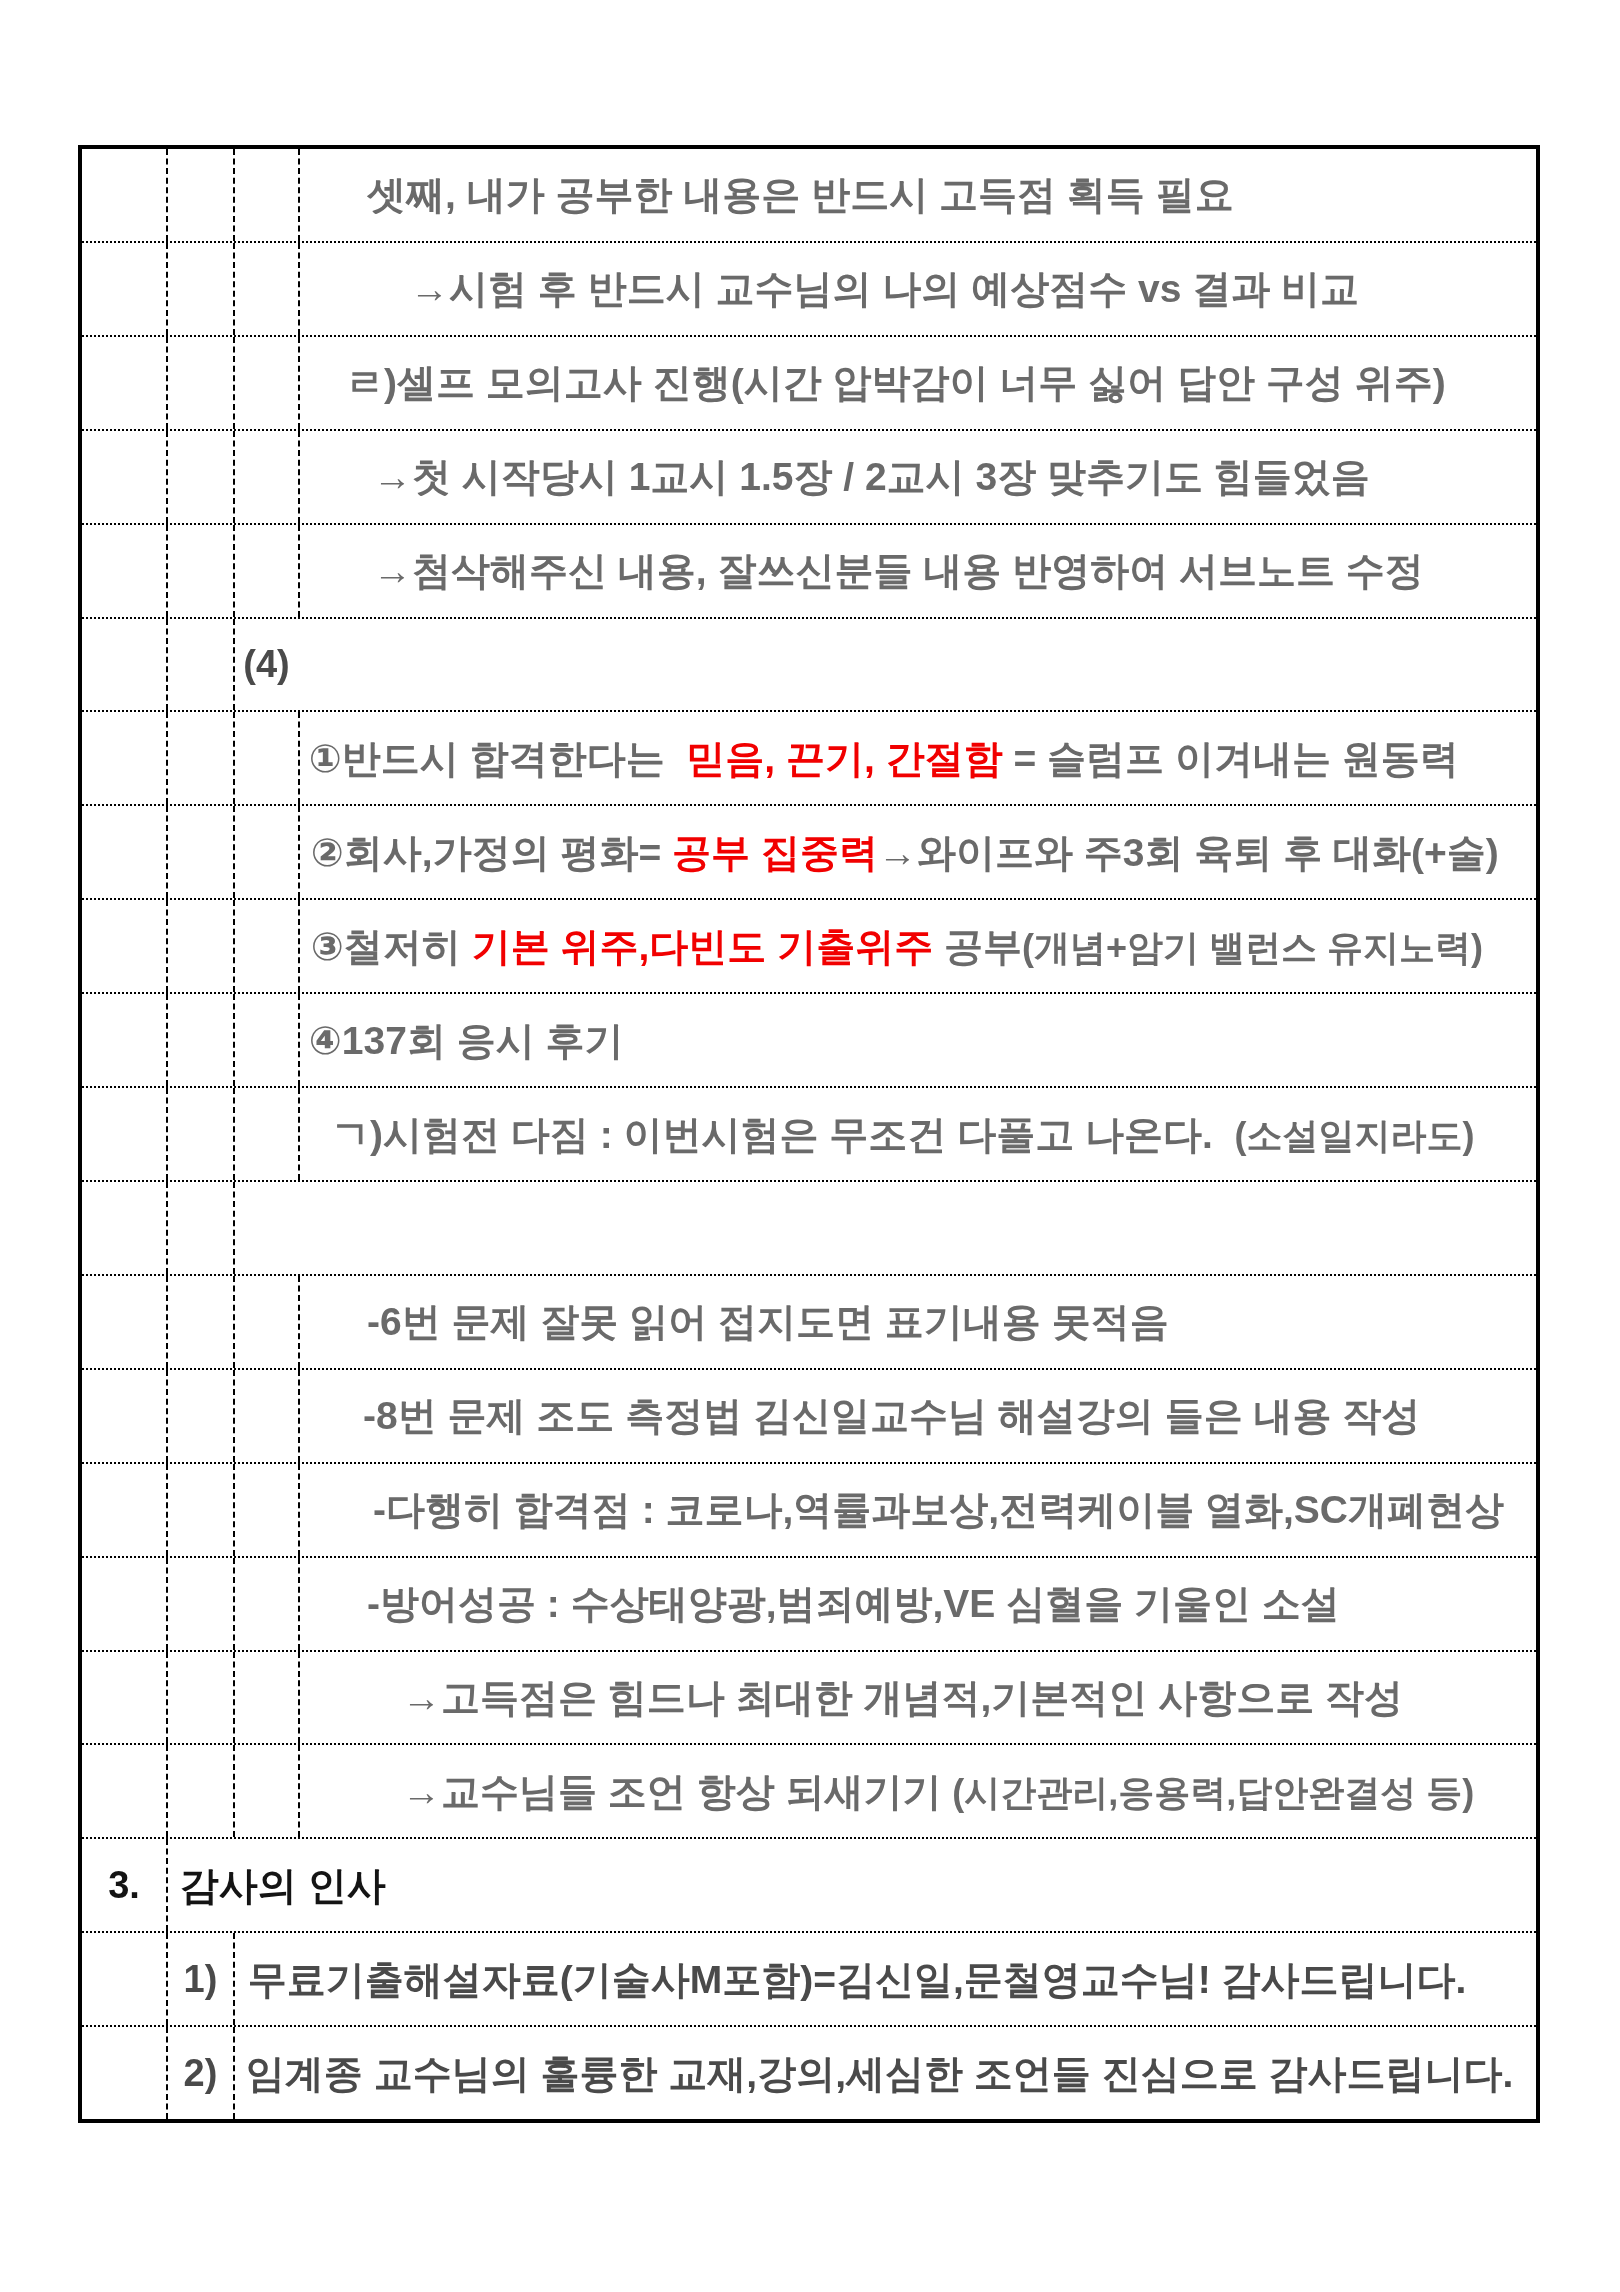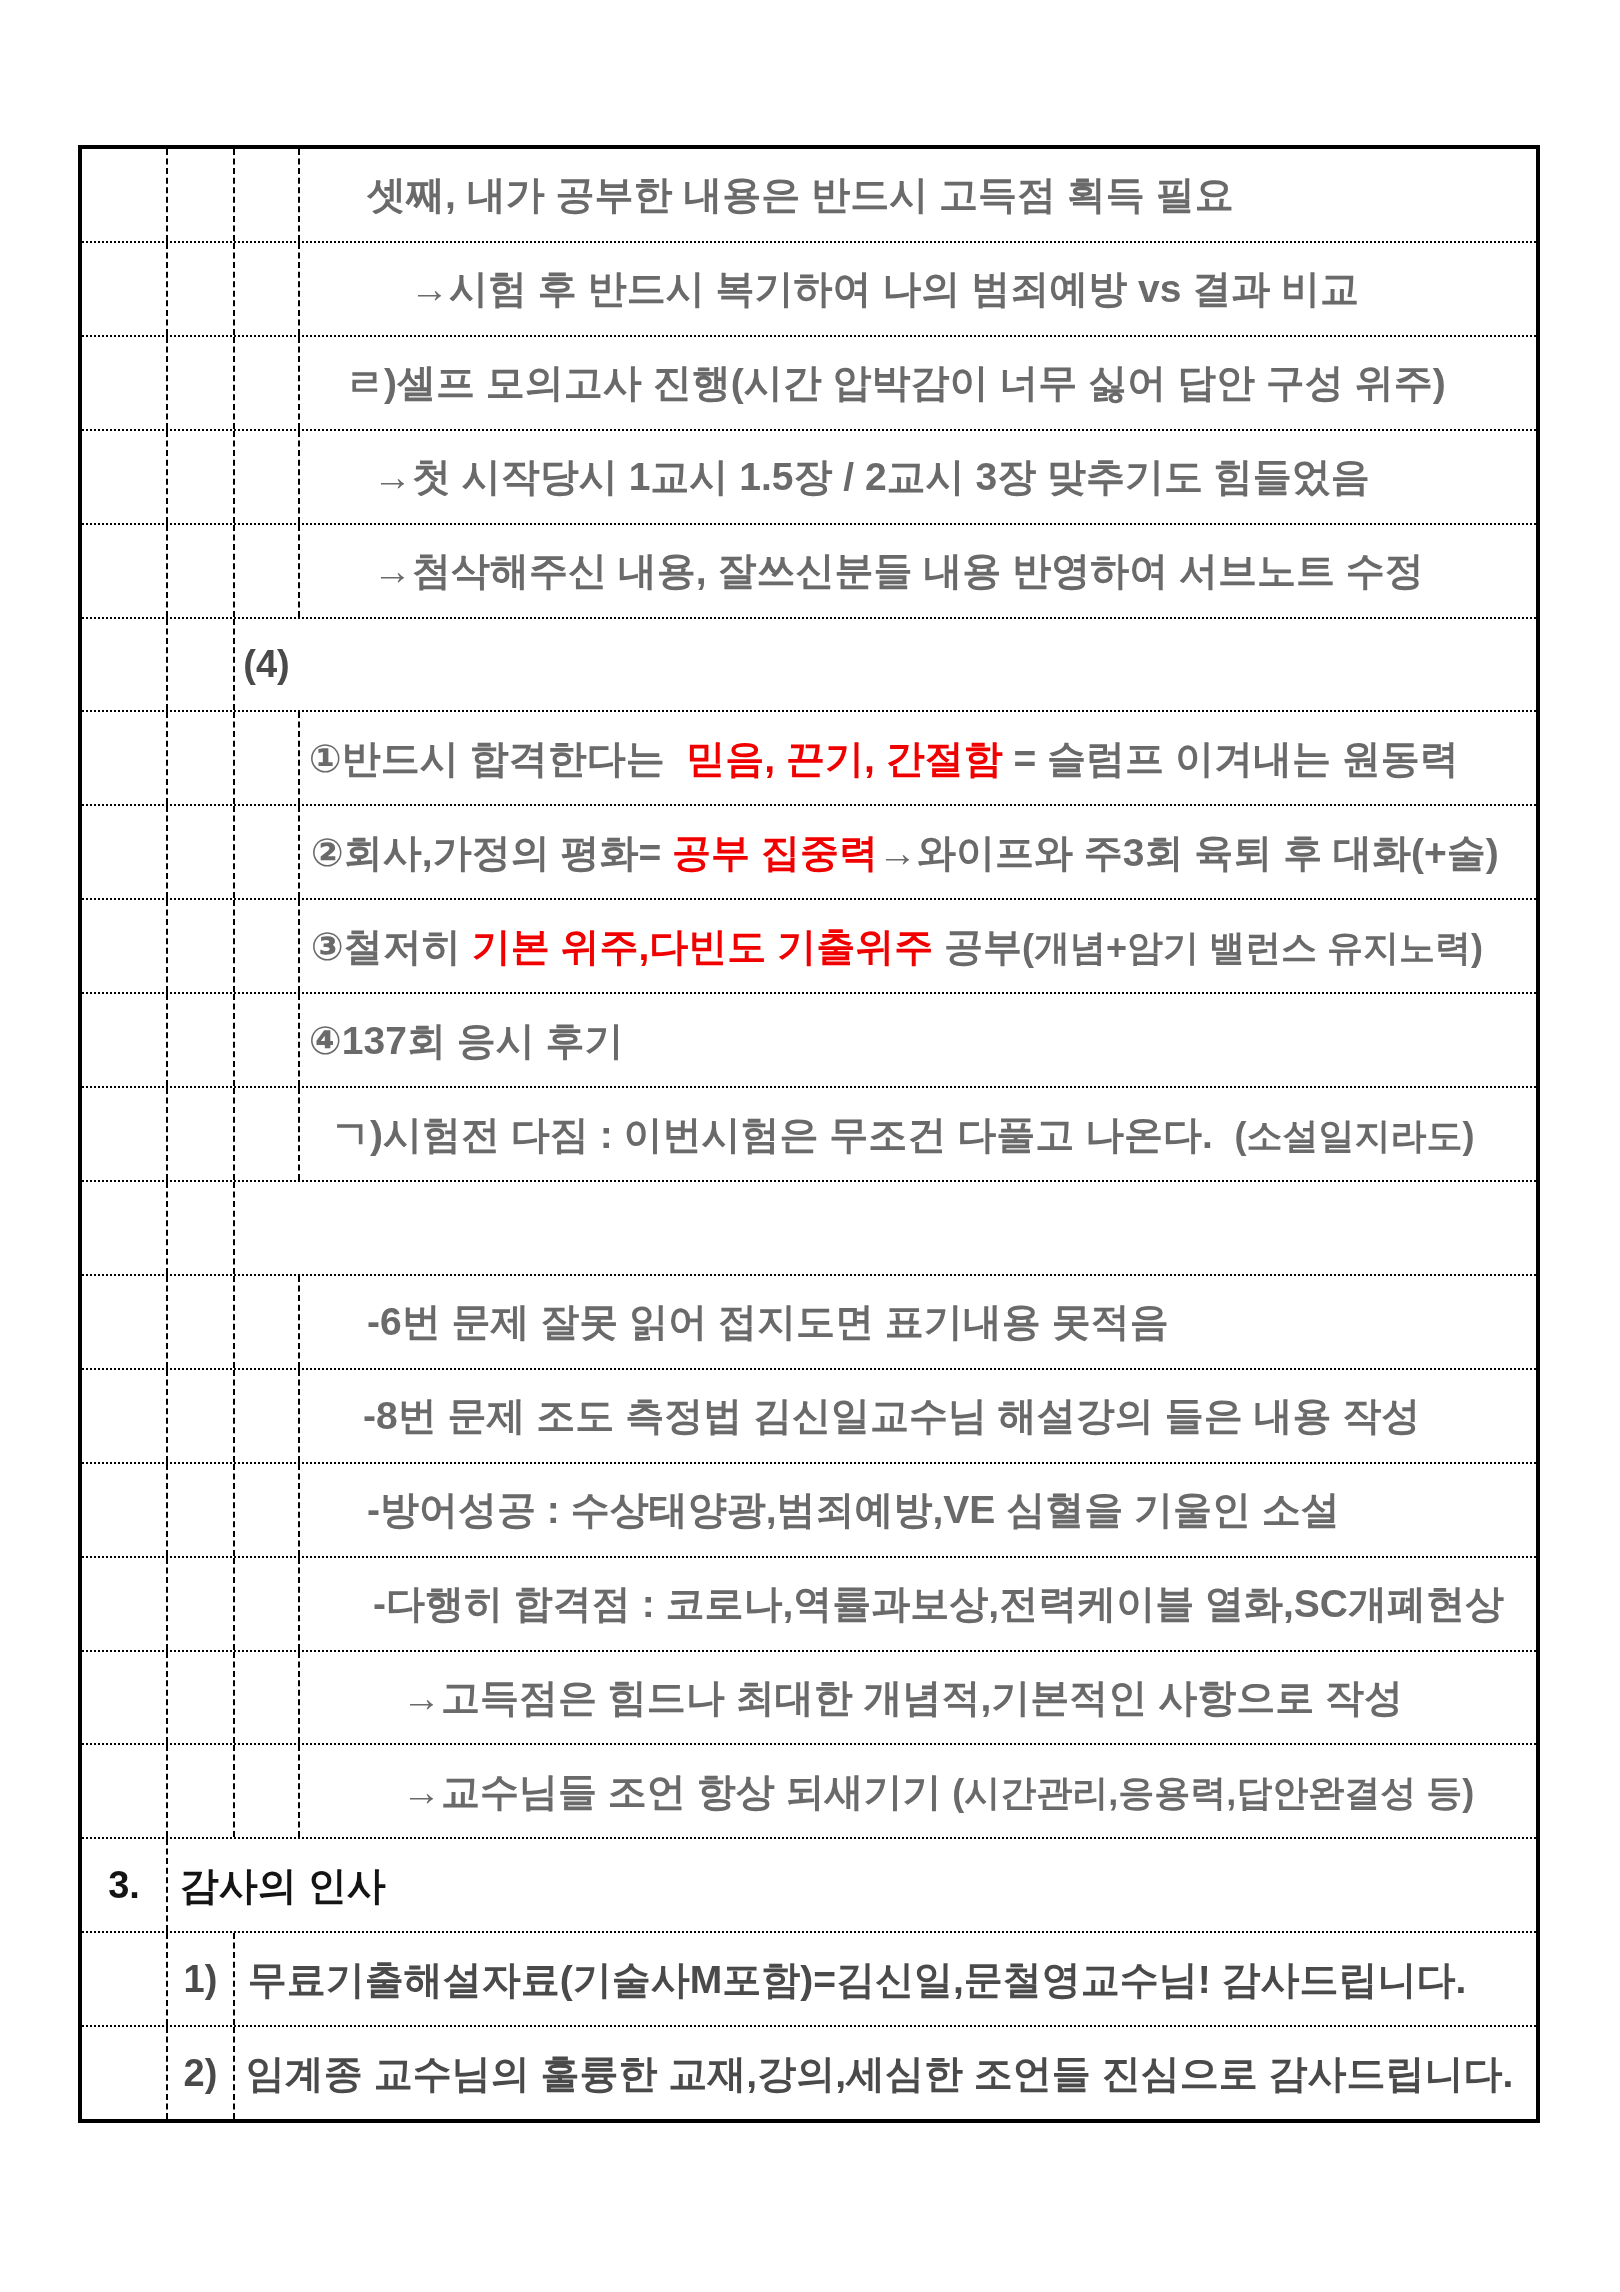--- a/index.html
+++ b/index.html
@@ -56,21 +56,21 @@
         <div class="cell c3"></div>
         <div class="cell content" style="padding-left: 67px;">
           <span class="line"><span class="seg seg-g">셋째, 내가 공부한 내용은 반드시 고득점 획득 필요</span></span>
         </div>
       </div>
       <div class="row">
         <div class="cell c1"></div>
         <div class="cell c2"></div>
         <div class="cell c3"></div>
         <div class="cell content" style="padding-left: 110px;">
-          <span class="line"><span class="seg seg-g">→시험 후 반드시 복기하여 나의 범죄예방 vs 결과 비교</span></span>
+          <span class="line"><span class="seg seg-g">→시험 후 반드시 교수님의 나의 예상점수 vs 결과 비교</span></span>
         </div>
       </div>
       <div class="row">
         <div class="cell c1"></div>
         <div class="cell c2"></div>
         <div class="cell c3"></div>
         <div class="cell content" style="padding-left: 45px;">
           <span class="line"><span class="seg seg-g">ㄹ)셀프 모의고사 진행(시간 압박감이 너무 싫어 답안 구성 위주)</span></span>
         </div>
       </div>
@@ -155,30 +155,30 @@
         <div class="cell c2"></div>
         <div class="cell c3"></div>
         <div class="cell content" style="padding-left: 63px;">
           <span class="line"><span class="seg seg-g">-8번 문제 조도 측정법 김신일교수님 해설강의 들은 내용 작성</span></span>
         </div>
       </div>
       <div class="row">
         <div class="cell c1"></div>
         <div class="cell c2"></div>
         <div class="cell c3"></div>
+        <div class="cell content" style="padding-left: 73px;">
+          <span class="line"><span class="seg seg-g">-다행히 합격점 : 코로나,역률과보상,전력케이블 열화,SC개폐현상</span></span>
+        </div>
+      </div>
+      <div class="row">
+        <div class="cell c1"></div>
+        <div class="cell c2"></div>
+        <div class="cell c3"></div>
         <div class="cell content" style="padding-left: 67px;">
           <span class="line"><span class="seg seg-g">-방어성공 : 수상태양광,범죄예방,VE 심혈을 기울인 소설</span></span>
-        </div>
-      </div>
-      <div class="row">
-        <div class="cell c1"></div>
-        <div class="cell c2"></div>
-        <div class="cell c3"></div>
-        <div class="cell content" style="padding-left: 73px;">
-          <span class="line"><span class="seg seg-g">-다행히 합격점 : 코로나,역률과보상,전력케이블 열화,SC개폐현상</span></span>
         </div>
       </div>
       <div class="row">
         <div class="cell c1"></div>
         <div class="cell c2"></div>
         <div class="cell c3"></div>
         <div class="cell content" style="padding-left: 102px;">
           <span class="line"><span class="seg seg-g">→고득점은 힘드나 최대한 개념적,기본적인 사항으로 작성</span></span>
         </div>
       </div>

